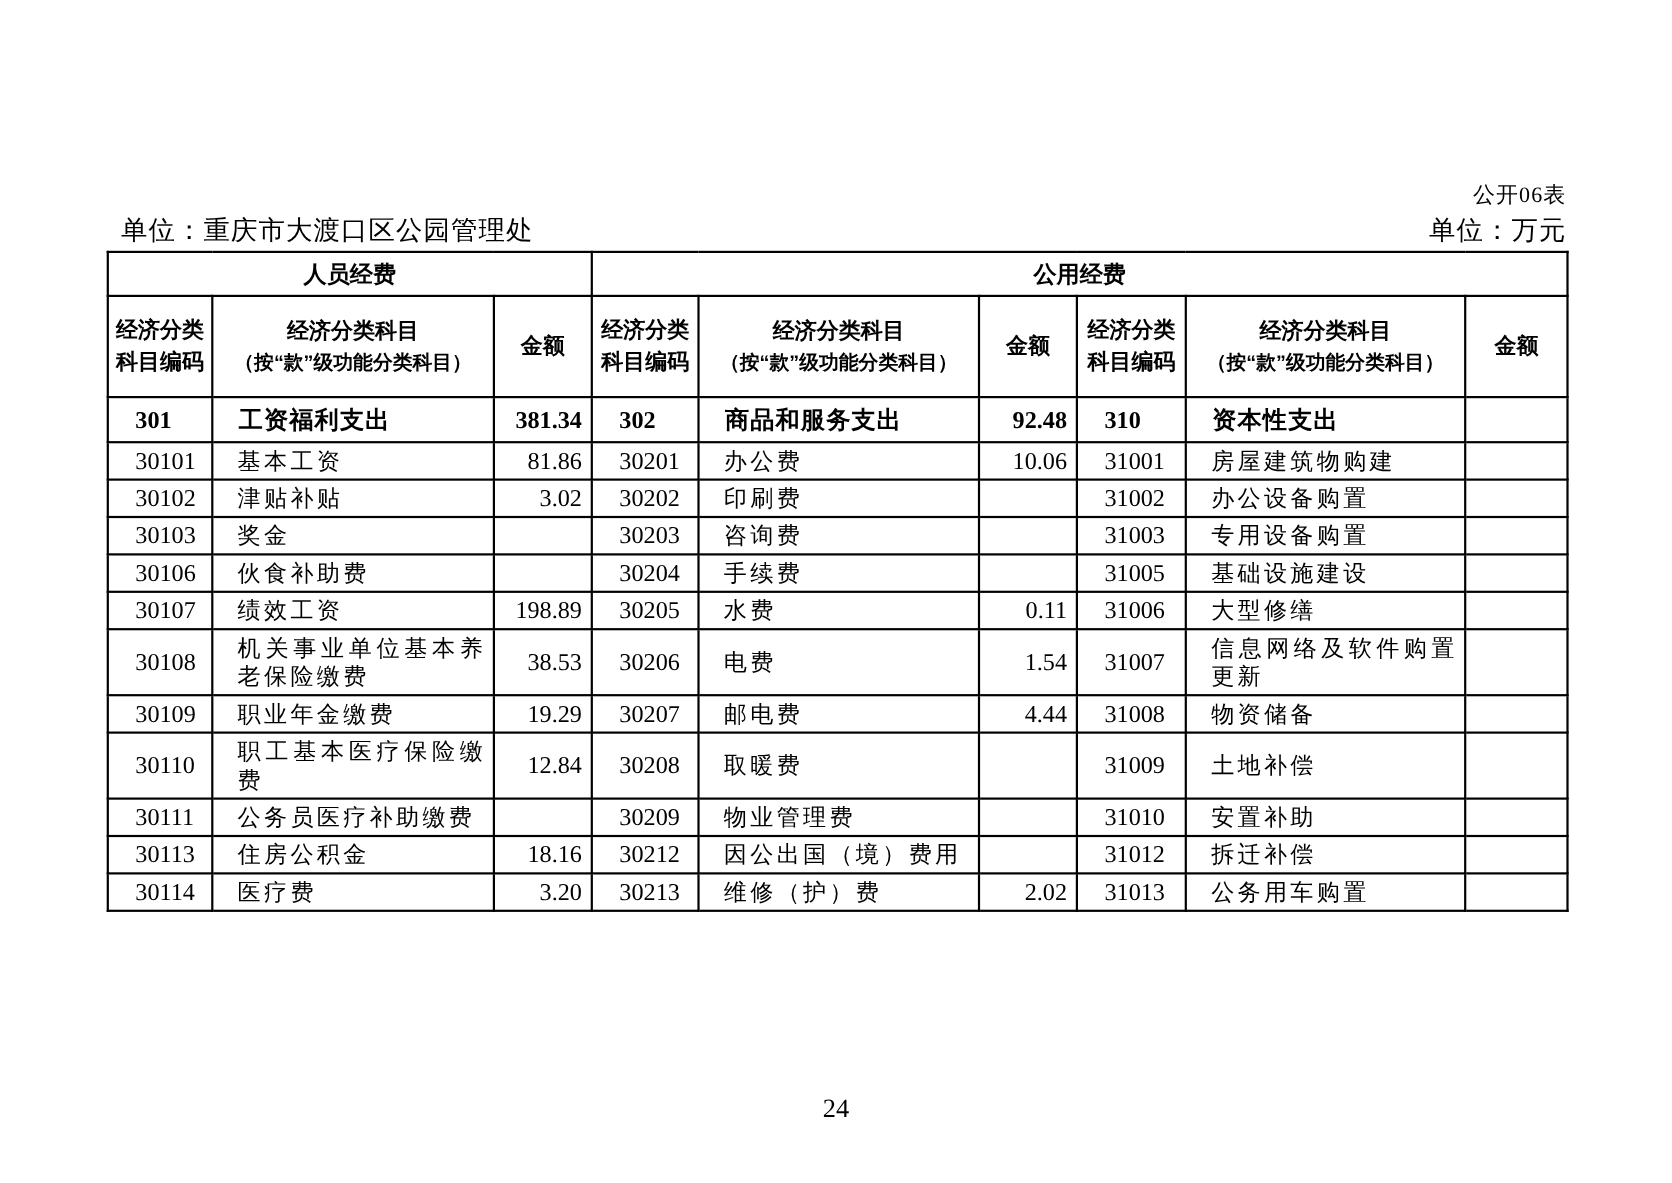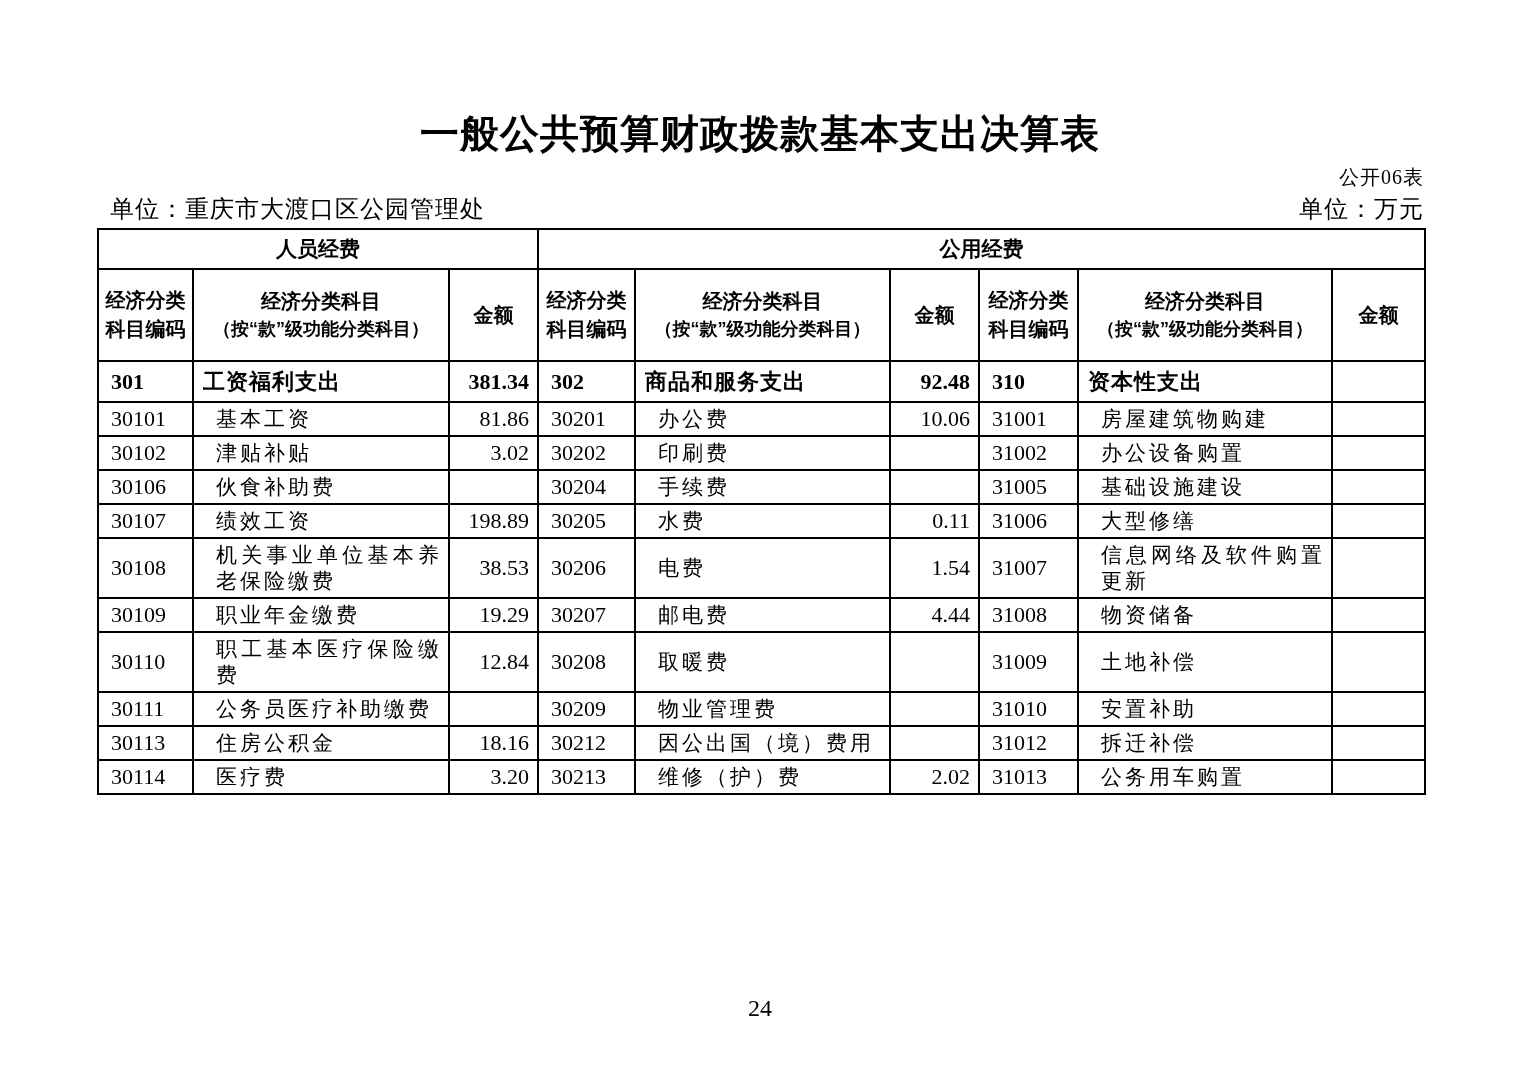--- a/index.html
+++ b/index.html
@@ -40,41 +40,40 @@
     font-weight:bold; font-size:21px; text-align:center;
   }
   tr.ch { height:92px; }
   tr.ch td {
     font-family:"Liberation Sans","DejaVu Sans",sans-serif;
     font-weight:bold; text-align:center; font-size:20px; line-height:1.45;
   }
   tr.ch .sub2 { font-size:18px; }
   tr.sum { height:41px; }
   tr.sum td { font-weight:bold; }
-  tr.sum td.subj { padding-left:9px; font-size:22px; letter-spacing:1px; }
+  tr.sum td.subj { padding-left:23px; font-size:22px; letter-spacing:1px; }
   tr.det { height:28px; }
-  td.code { padding-left:12px; font-size:22px; }
+  td.code { padding-left:24px; font-size:22px; }
   td.subj { font-size:21px; line-height:26px; padding:3px 6px 3px 10px; }
   tr.det td.subj {
     padding-left:22px; letter-spacing:3px;
     text-align:justify; text-justify:inter-character;
   }
   td.amt { text-align:right; padding-right:8px; font-size:22px; }
 
   .page-no {
     position:absolute; top:995px; left:0; width:100%;
     text-align:center; font-size:24px;
   }
 </style>
 </head>
 <body>
 
 <div class="page">
 
-  <h1 class="doc-title">一般公共预算财政拨款基本支出决算表</h1>
 
   <div class="form-no">公开06表</div>
 
   <div class="meta-row">
     <span>单位：重庆市大渡口区公园管理处</span>
     <span>单位：万元</span>
   </div>
 
   <table class="main">
     <colgroup>
@@ -153,20 +152,31 @@
       <td class="subj">津贴补贴</td>
       <td class="amt">3.02</td>
       <td class="code">30202</td>
       <td class="subj">印刷费</td>
       <td class="amt"></td>
       <td class="code">31002</td>
       <td class="subj">办公设备购置</td>
       <td class="amt"></td>
     </tr>
     <tr class="det">
+      <td class="code">30103</td>
+      <td class="subj">奖金</td>
+      <td class="amt"></td>
+      <td class="code">30203</td>
+      <td class="subj">咨询费</td>
+      <td class="amt"></td>
+      <td class="code">31003</td>
+      <td class="subj">专用设备购置</td>
+      <td class="amt"></td>
+    </tr>
+    <tr class="det">
       <td class="code">30106</td>
       <td class="subj">伙食补助费</td>
       <td class="amt"></td>
       <td class="code">30204</td>
       <td class="subj">手续费</td>
       <td class="amt"></td>
       <td class="code">31005</td>
       <td class="subj">基础设施建设</td>
       <td class="amt"></td>
     </tr>

